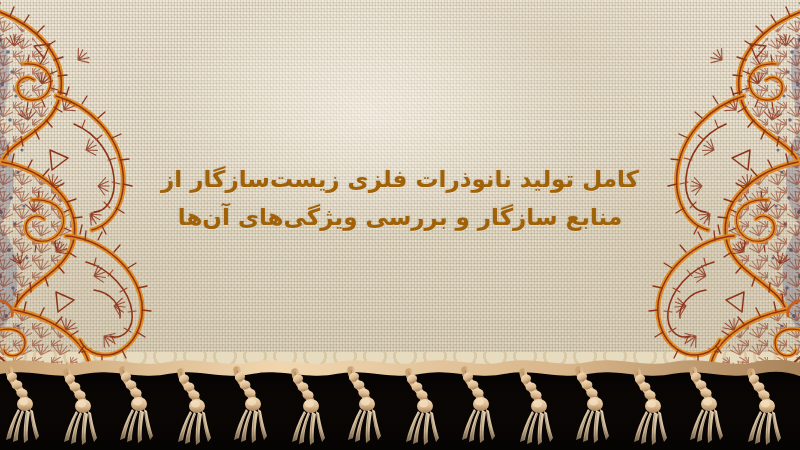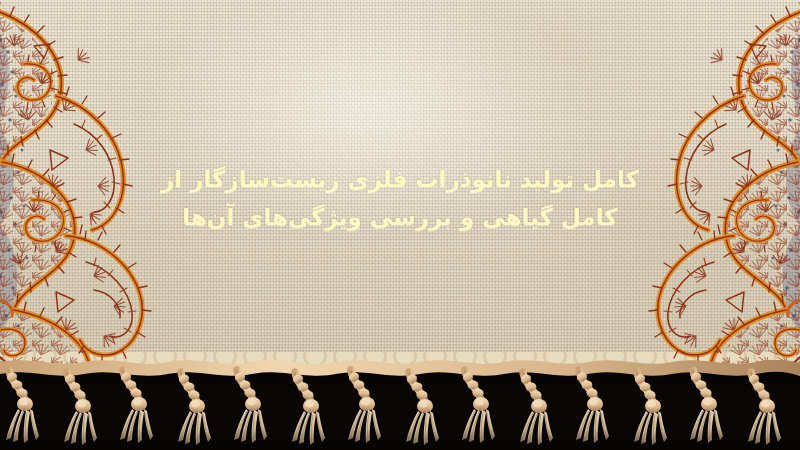--- a/index.html
+++ b/index.html
@@ -53,21 +53,21 @@
   .orn.right{right:-6px;transform:scaleX(-1);}
   .orn svg{display:block;width:100%;height:100%;}
 
   
   .title-block{
     position:absolute;left:0;top:160px;width:800px;
     text-align:center;
     direction:rtl;
   }
   .title-line{
-    color:#fef9c3;
+    color:#a16207;
     font-size:23px;
     font-weight:bold;
     line-height:38px;
     letter-spacing:0px;
     text-shadow:0 1px 0 rgba(255,255,255,.35), 0 0 2px rgba(90,74,50,.25);
     white-space:nowrap;
   }
 
   
   .black-band{
@@ -539,21 +539,21 @@
           </g>
         <g transform="translate(20,46) rotate(-5)">
             <use href="#fan"></use>
           </g>
       </g>
     </svg>
   </div>
 
   <div class="title-block">
     <div class="title-line">کامل تولید نانوذرات فلزی زیست‌سازگار از</div>
-    <div class="title-line">کامل گیاهی و بررسی ویژگی‌های آن‌ها</div>
+    <div class="title-line">منابع سازگار و بررسی ویژگی‌های آن‌ها</div>
   </div>
 
   <div class="black-band"></div>
 
   <div class="fringe">
     <svg viewBox="0 0 800 90" preserveAspectRatio="none" aria-hidden="true">
       <defs>
         <linearGradient id="cord" x1="0" y1="0" x2="1" y2="0">
           <stop offset="0%" stop-color="#c9a273"></stop>
           <stop offset="35%" stop-color="#f0d6af"></stop>

